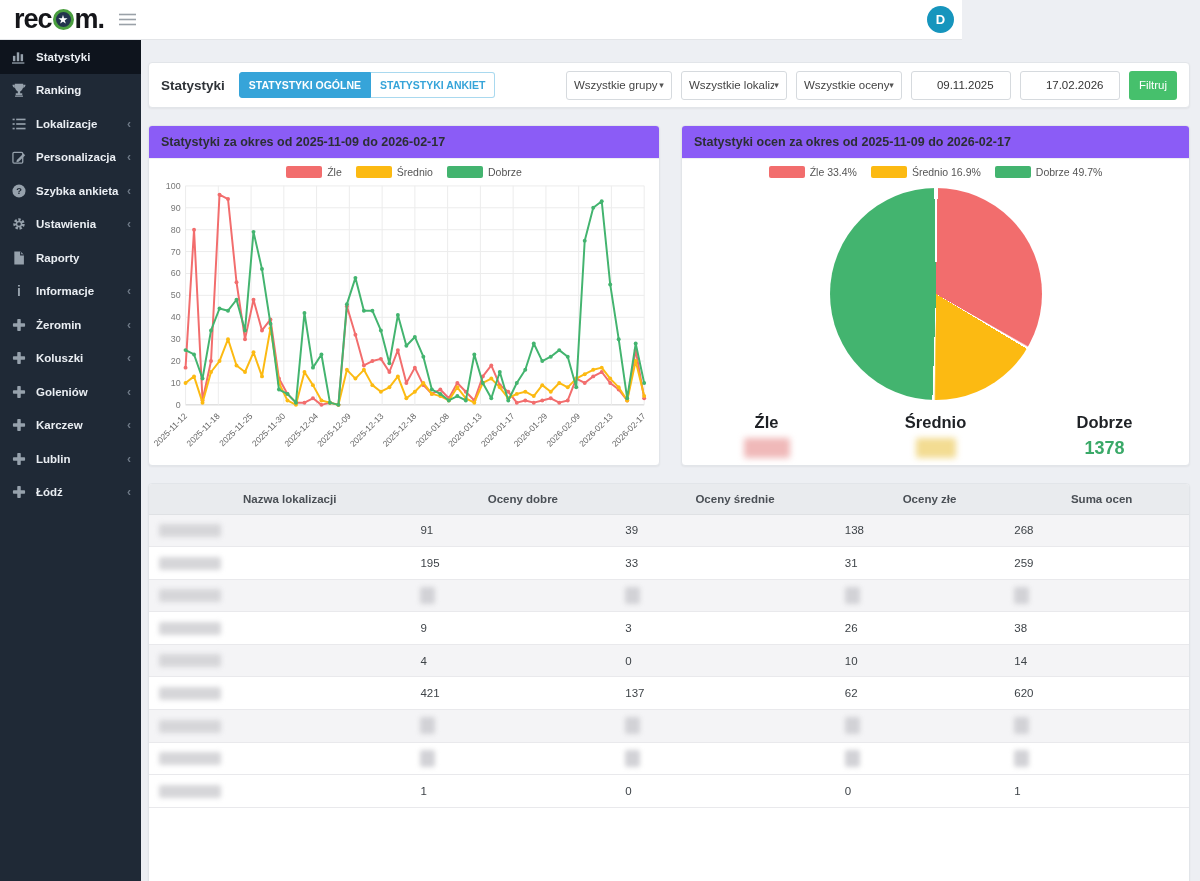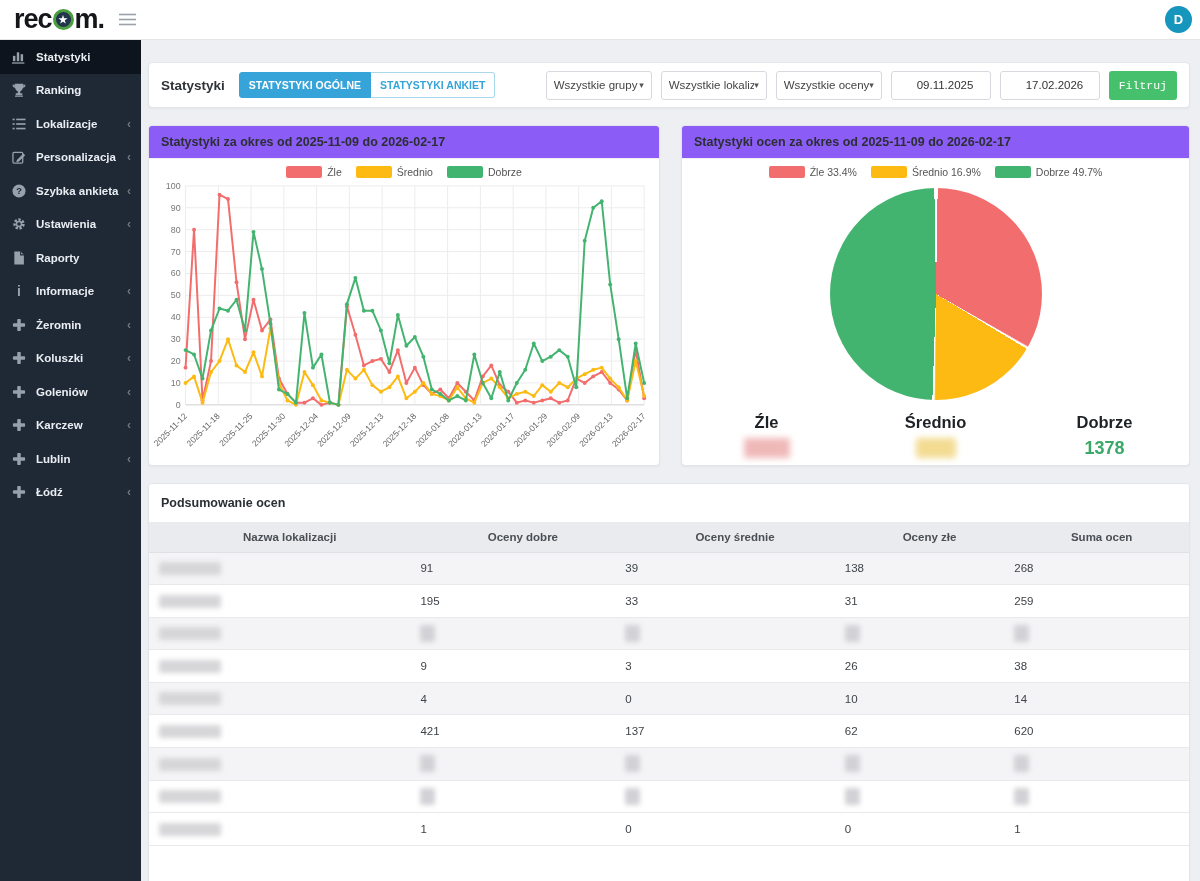--- a/index.html
+++ b/index.html
@@ -1,19 +1,19 @@
 <!DOCTYPE html>
 <html><head>
 <meta charset="utf-8">
 <style>
   * { box-sizing: border-box; margin: 0; padding: 0; }
   html,body { width:1200px; height:881px; overflow:hidden; font-family:"Liberation Sans", sans-serif; background:#edeff3; }
 
   
-  .topbar { position:absolute; left:0; top:0; width:1200px; height:40px; background:#fff; border-bottom:1px solid #e3e5e8; z-index:5; }
+  .topbar { position:absolute; left:0; top:0; width:962px; height:40px; background:#fff; border-bottom:1px solid #e3e5e8; z-index:5; }
   .logo { position:absolute; left:14px; top:4px; display:flex; align-items:center; font-weight:bold; font-size:27px; letter-spacing:-1px; color:#15161a; cursor:pointer; }
   .logo-star { display:inline-flex; align-items:center; justify-content:center; width:21px; height:21px; border-radius:50%; background:#22344d; border:3px solid #4a9e3f; color:#fff; font-size:10px; margin:0 1px; letter-spacing:0; }
   .hamburger { position:absolute; left:119px; top:13px; cursor:pointer; }
   .avatar { position:absolute; right:8px; top:6px; width:27px; height:27px; border-radius:50%; background:#1695bd; color:#fff; font-size:13px; font-weight:bold; display:flex; align-items:center; justify-content:center; cursor:pointer; }
 
   
   .sidebar { position:absolute; left:0; top:40px; width:141px; height:841px; background:#1f2936; }
   .side-item { display:flex; align-items:center; height:33.5px; padding:0 10px 0 12px; color:#eaeef3; font-size:11.5px; font-weight:bold; cursor:pointer; }
   .side-item.active { background:#0e141d; }
   .side-icon { width:14px; height:14px; margin-right:10px; color:#96a1ac; flex:0 0 14px; display:inline-flex; }
@@ -32,21 +32,21 @@
   .tabs { display:flex; }
   .tab { height:26px; padding:12px 9px; font-size:10.5px; font-weight:bold; display:flex; align-items:center; cursor:pointer; border:1px solid #36a4d9;text-align:center; }
   .tab.active { background:#36a4d9; color:#fff; border-radius:3px 0 0 3px; }
   .tab.inactive { background:#fff; color:#36a4d9; border-color:#a9d9ef; border-left:none; border-radius:0 3px 3px 0; }
   .filter-right { margin-left:auto; display:flex; align-items:center; gap:9px; }
   .selectbox { width:106px; height:29px; background:#fff; border:1px solid #d6dade; border-radius:3px; display:flex; align-items:center; padding:0 7px; font-size:11.5px; color:#444; cursor:pointer; }
   .selectbox .sel-label { flex:1; white-space:nowrap; overflow:hidden; }
   .sel-arrow { font-size:9px; color:#555; }
   .datebox { width:100px; height:29px; background:#fff; border:1px solid #d6dade; border-radius:3px; display:flex; align-items:center; padding:0 25px; font-size:11.5px; color:#333; cursor:pointer; }
   .datebox .date-label { flex:1; }
-  .btn-filter { height:29px; padding:0 10px; background:#46c06c; color:#fff; border:none; border-radius:3px; font-size:11.5px; font-family:Liberation Mono, monospace; cursor:pointer; }
+  .btn-filter { height:29px; padding:0 10px; background:#46c06c; color:#fff; border:none; border-radius:3px; font-size:11.5px; font-family:Liberation Sans, sans-serif; cursor:pointer; }
 
   
   .line-panel { left:7px; top:85px; width:512px; height:341px; }
   .pie-panel { left:540px; top:85px; width:509px; height:341px; }
   .legend-row { display:flex; justify-content:center; gap:14px; margin-top:7px; }
   .legend-item { display:flex; align-items:center; gap:5px; font-size:10.5px; color:#555; }
   .legend-swatch { width:36px; height:12px; border-radius:2px; }
   .line-chart-wrap { padding:0 4px; }
   .pie { width:212px; height:212px; border-radius:50%; margin:10px auto 0; }
   .pie-stats { display:flex; margin-top:13px; }
@@ -569,21 +569,20 @@
           </div>
         </div>
         <div class="pie-stat">
           <div class="pie-stat-label">Dobrze</div>
           <div class="pie-stat-value" style="color: rgb(58, 169, 104);">1378</div>
         </div>
       </div>
   </section>
 
   <section class="panel table-panel">
-    <div class="panel-head">Podsumowanie ocen</div>
     <table class="summary">
       <colgroup>
           <col style="width:26.1%">
           <col style="width:19.7%">
           <col style="width:21.1%">
           <col style="width:16.3%">
           <col style="width:16.8%">
         </colgroup>
       <thead>
         <tr>

